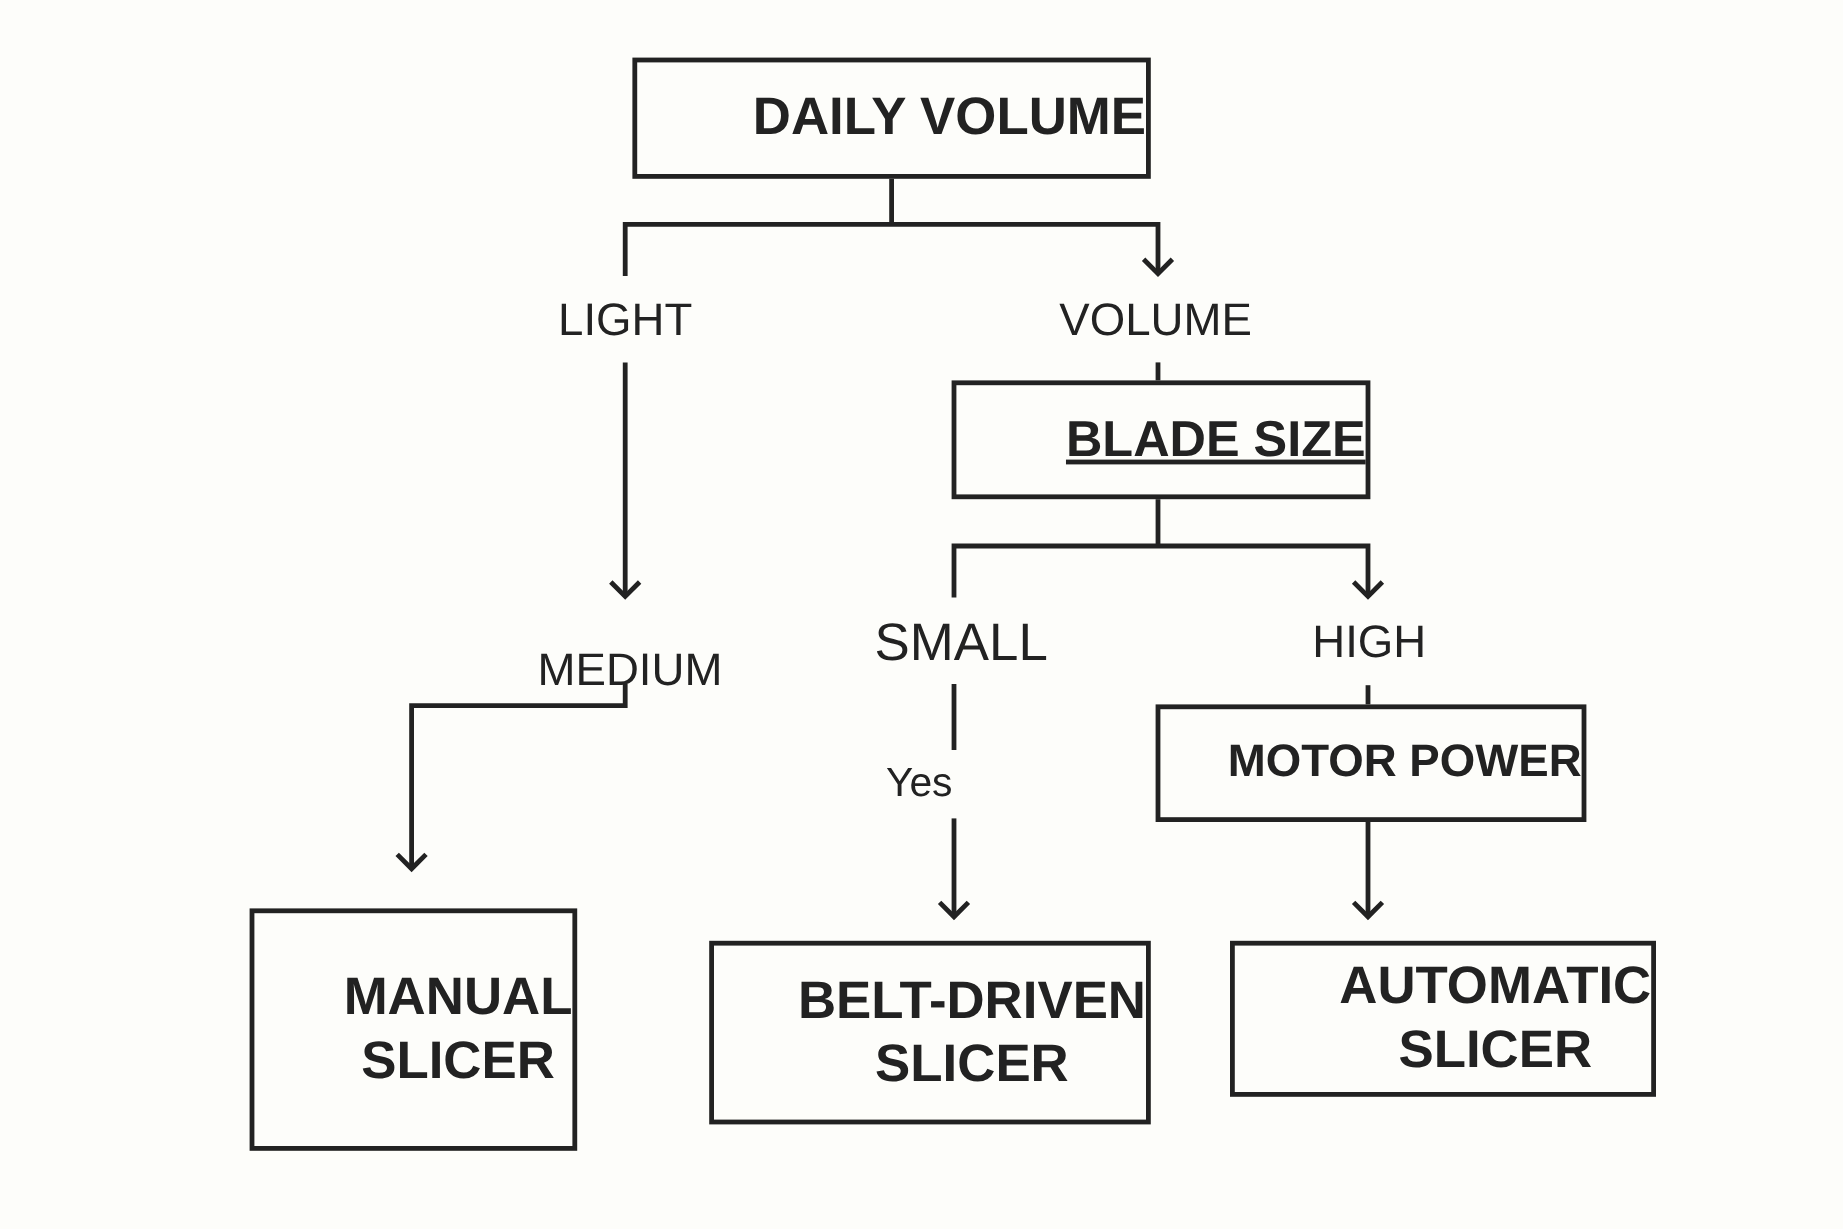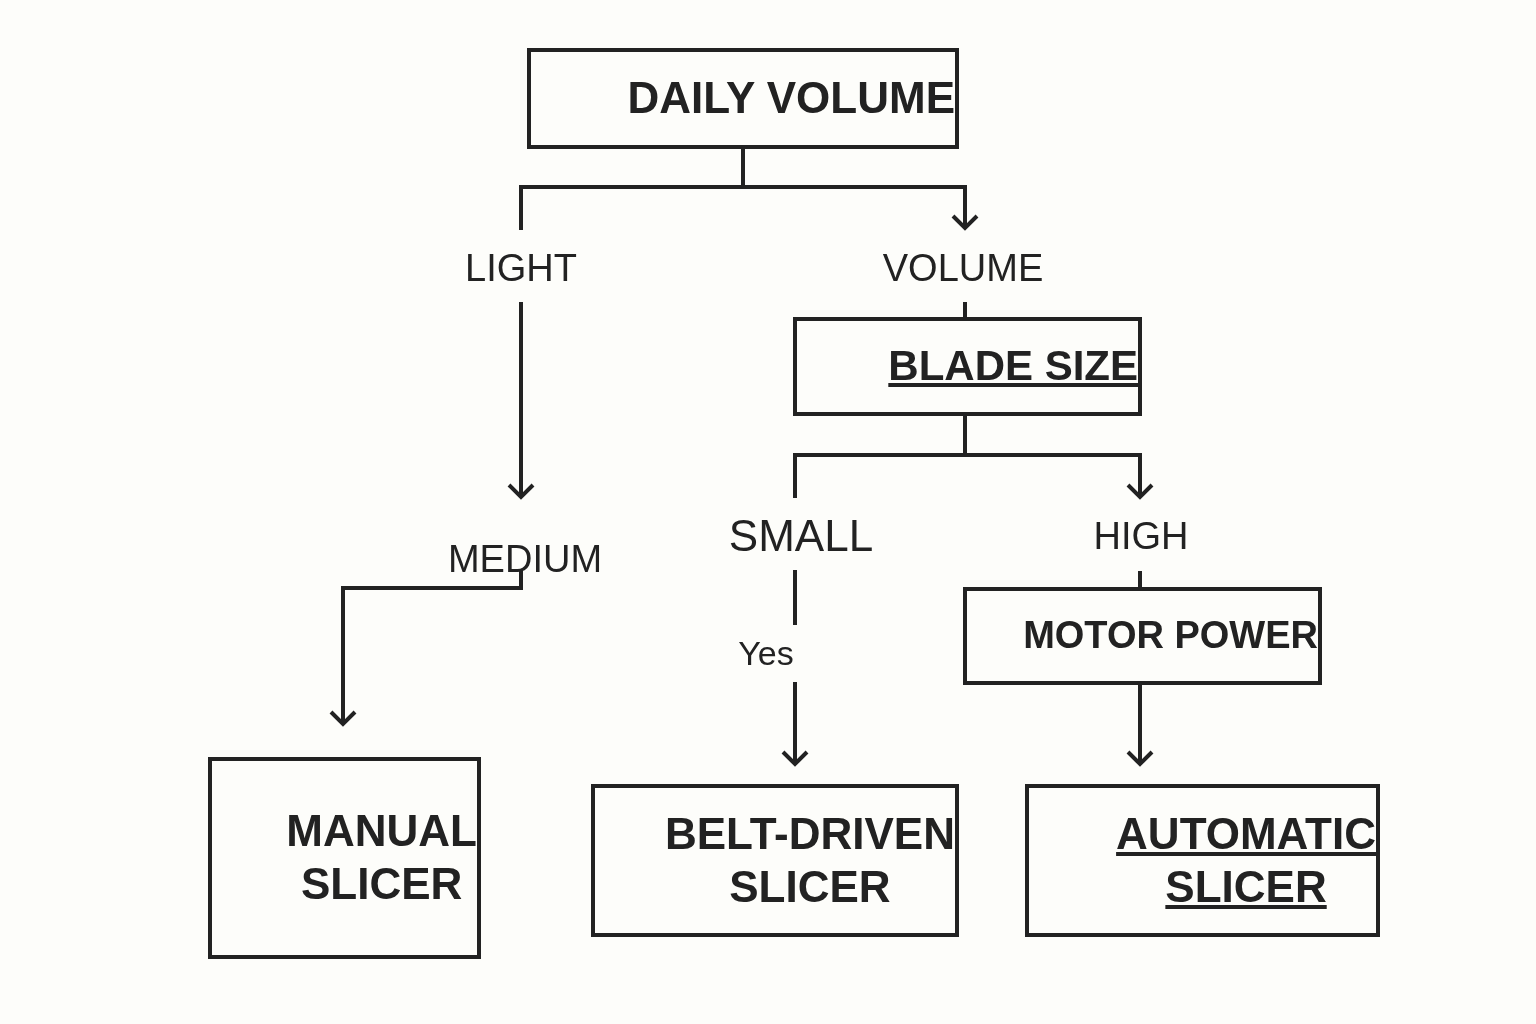--- a/index.html
+++ b/index.html
@@ -67,16 +67,16 @@
 <div class="box" style="left:208px;top:757px;width:273px;height:202px;font-size:44px;white-space:pre-line;">
   <span>MANUAL
 SLICER</span>
 </div>
 
 <div class="box" style="left:591px;top:784px;width:368px;height:153px;font-size:44px;white-space:pre-line;">
   <span>BELT-DRIVEN
 SLICER</span>
 </div>
 
-<div class="box" style="left:1025px;top:784px;width:355px;height:153px;font-size:44px;white-space:pre-line;text-decoration:underline;">
+<div class="box" style="left:1025px;top:784px;width:355px;height:130px;font-size:44px;white-space:pre-line;">
   <span>AUTOMATIC
 SLICER</span>
 </div>
 
 </body></html>

